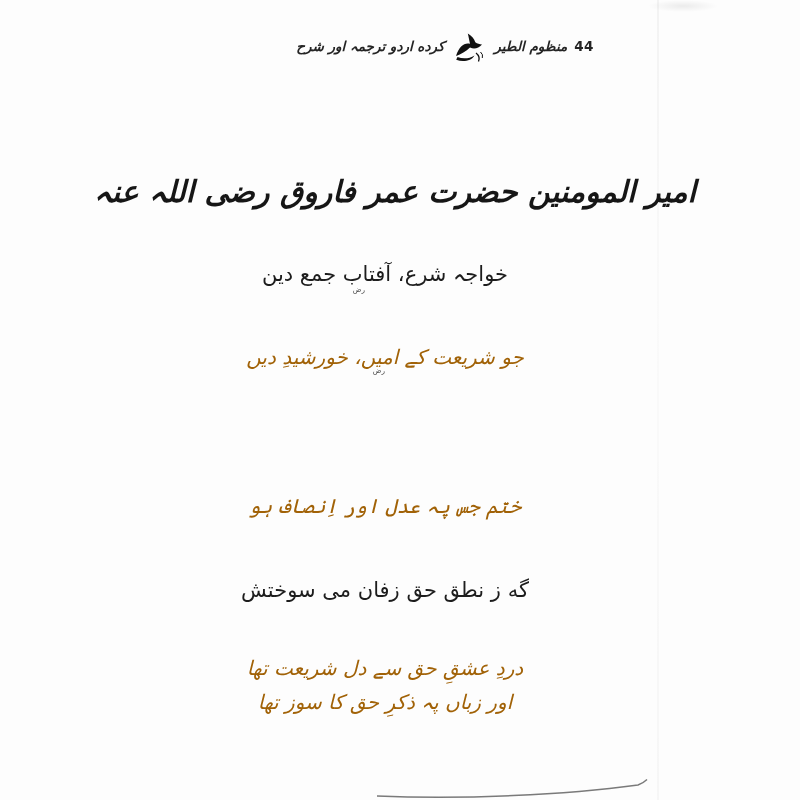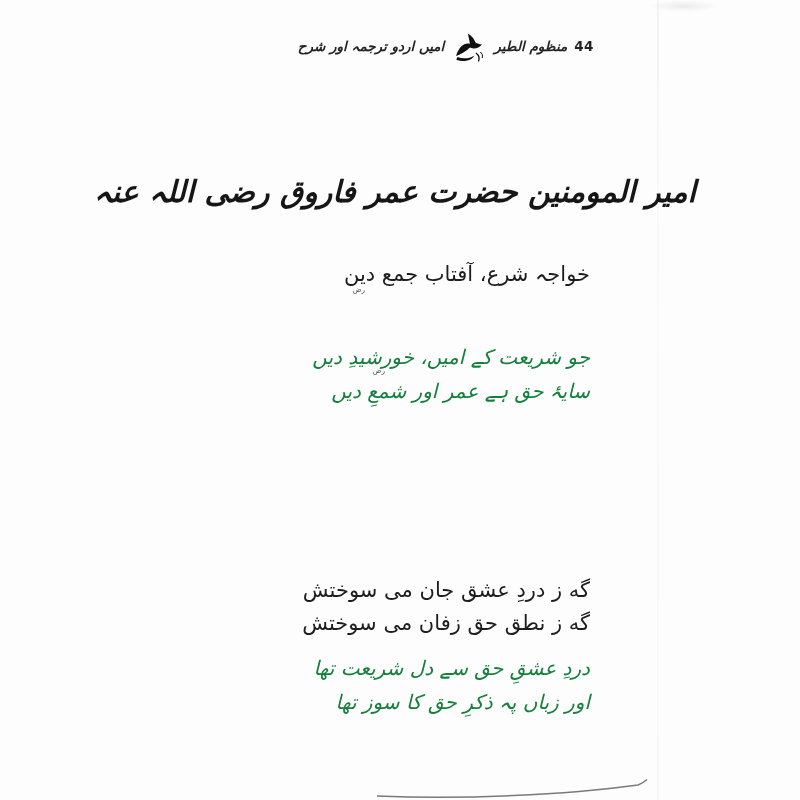--- a/index.html
+++ b/index.html
@@ -26,24 +26,24 @@
     position:absolute;top:174px;left:-10px;right:0;
     text-align:center;
     font-size:30px;font-weight:bold;font-style:italic;
     color:#161616;letter-spacing:-.5px;
     margin:0;
   }
 
   
   .couplet{
     position:absolute;left:180px;width:410px;
-    direction:rtl;white-space:nowrap;
+    text-align:center;direction:rtl;white-space:nowrap;
   }
   .naskh .vline{font-size:21px;line-height:33px;color:#1d1d1d;}
-  .nastaliq .vline{font-size:20px;line-height:34px;font-style:italic;color:#15803d;}
+  .nastaliq .vline{font-size:20px;line-height:34px;font-style:italic;color:#a16207;}
 
   .honor{
     position:absolute;font-size:8px;color:#2a2a2a;font-style:normal;
     transform:scale(.9);opacity:.85;line-height:1;
   }
 
   
   .edge-line{
     position:absolute;left:657px;top:0;width:2px;height:100%;
     background:linear-gradient(to bottom, rgba(0,0,0,.06), rgba(0,0,0,.02) 40%, rgba(0,0,0,.04));
@@ -64,42 +64,41 @@
     <span class="pagenum">44</span>
     <span>منظوم الطیر</span>
     <span class="bird">
       <svg viewBox="0 0 36 38" width="36" height="38" aria-hidden="true">
         <path d="M5 27 C 10 25, 15 22.5, 19 18.5 C 23 20.5, 27.5 19.5, 31 15.5 C 28.5 15.4, 26.3 14.5, 24.3 13.2 C 23.2 10.2, 21 7, 16.8 4.6 C 17.8 8.4, 18.2 11.6, 19 14.8 C 13.8 13.2, 8.2 17, 5 27 Z" fill="#111"></path>
         <path d="M6.5 28 C 12 30, 18.5 29.6, 23.5 26.4 C 20.5 31.6, 12.5 33.6, 5.2 30.8 Z" fill="#111"></path>
         <path d="M25 24 q 4.5 3.5 2.5 8.5" stroke="#111" stroke-width="1.3" fill="none"></path>
         <path d="M29.5 23 q 3 2.5 1.8 6" stroke="#111" stroke-width="1" fill="none"></path>
       </svg>
     </span>
-    <span>امیں اردو ترجمہ اور شرح</span>
+    <span>کرده اردو ترجمہ اور شرح</span>
   </div>
 
   <h1 class="heading">امیر المومنین حضرت عمر فاروق رضی اللہ عنہ</h1>
 
   <div class="couplet naskh" style="top:258px">
     <div class="vline">خواجہ شرع، آفتاب جمع دین</div>
   </div>
 
   <div class="couplet nastaliq" style="top:340px">
     <div class="vline">جو شریعت کے امیں، خورشیدِ دیں</div>
-    <div class="vline">سایۂ حق ہے عمر اور شمعِ دیں</div>
   </div>
 
   <div class="couplet naskh" style="top:422px">
   </div>
 
   <div class="couplet nastaliq" style="top:489px">
+    <div class="vline">ختم جس پہ عدل اور اِنصاف ہو</div>
   </div>
 
   <div class="couplet naskh" style="top:574px">
-    <div class="vline">گه ز دردِ عشق جان می سوختش</div>
     <div class="vline">گه ز نطق حق زفان می سوختش</div>
   </div>
 
   <div class="couplet nastaliq" style="top:651px">
     <div class="vline">دردِ عشقِ حق سے دل شریعت تھا</div>
     <div class="vline">اور زباں پہ ذکرِ حق کا سوز تھا</div>
   </div>
 
   <span class="honor" style="left:352px;top:286px">رض</span>
   <span class="honor" style="left:372px;top:367px">رض</span>

